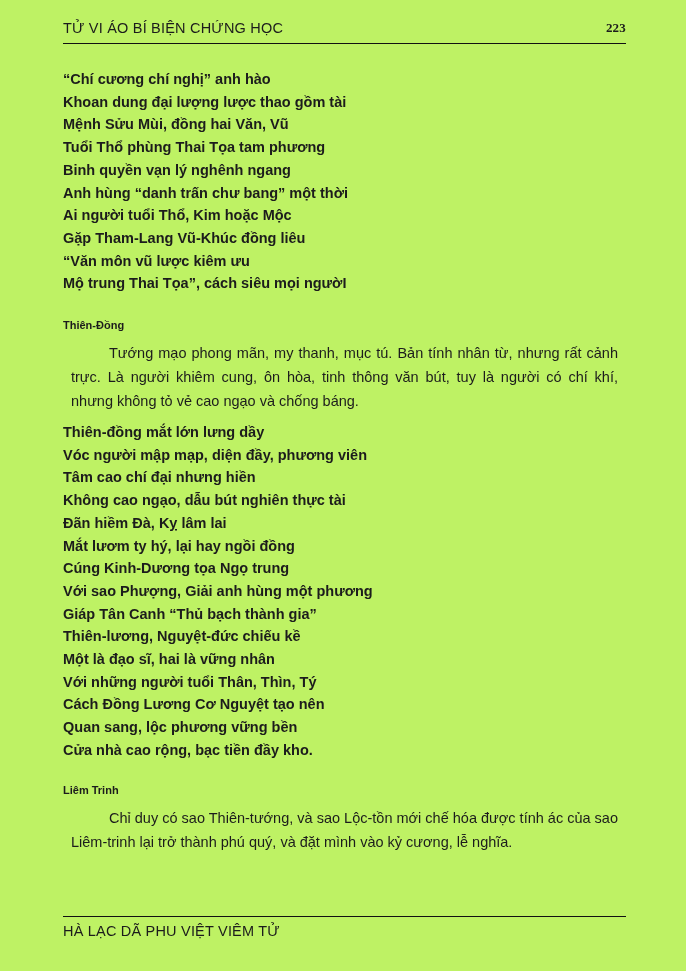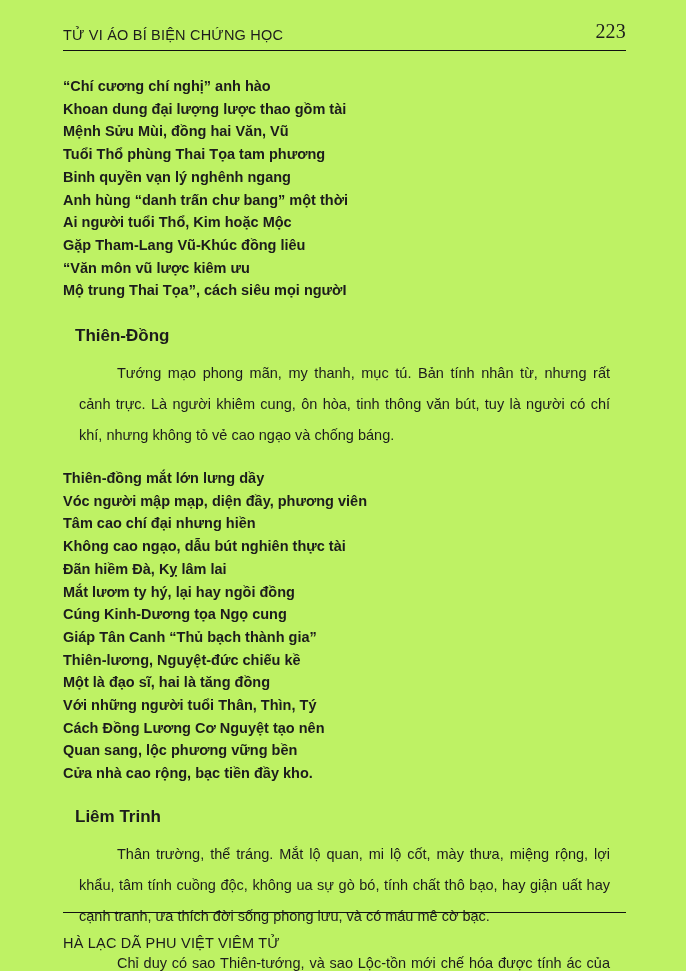--- a/index.html
+++ b/index.html
@@ -28,59 +28,60 @@
     display: flex;
     justify-content: space-between;
     align-items: flex-end;
     border-bottom: 1.5px solid #111;
     padding-bottom: 7px;
     font-size: 14.5px;
     letter-spacing: 0.2px;
   }
   .page-header .pgnum {
     font-family: "Liberation Serif", serif;
-    font-size: 20px;
+    font-size: 13px;
+    font-weight: bold;
   }
   .verse p {
     margin: 0;
     line-height: 22.7px;
     white-space: nowrap;
     font-weight: bold;
   }
   .verse-1 {
     margin-top: 24px;
   }
   h2.section-heading {
-    font-size: 17px;
+    font-size: 11px;
     font-weight: bold;
-    margin: 12px;
+    margin: 0;
   }
   .heading-1 {
     margin-top: 24px !important;
   }
   .heading-2 {
     margin-top: 22px !important;
   }
   p.para {
-    margin: 16px;
+    margin: 8px;
     margin-top: 10px;
-    line-height: 31px;
+    line-height: 24px;
     text-align: justify;
     text-indent: 38px;
   }
   .verse-2 {
     margin-top: 3px;
   }
   .page-footer {
     position: absolute;
     left: 63px;
     right: 60px;
-    bottom: 20px;
+    bottom: 32px;
     border-top: 1.5px solid #111;
-    padding-top: 22px;
+    padding-top: 6px;
     font-size: 14.5px;
     letter-spacing: 0.2px;
   }
 </style>
 </head>
 <body>
 
 <div class="page">
   <div class="content">
 
@@ -106,33 +107,33 @@
 
     <p class="para">Tướng mạo phong mãn, my thanh, mục tú. Bản tính nhân từ, nhưng rất cảnh trực. Là người khiêm cung, ôn hòa, tinh thông văn bút, tuy là người có chí khí, nhưng không tỏ vẻ cao ngạo và chống báng.</p>
 
     <div class="verse verse-2">
       <p>Thiên-đồng mắt lớn lưng dầy</p>
       <p>Vóc người mập mạp, diện đầy, phương viên</p>
       <p>Tâm cao chí đại nhưng hiền</p>
       <p>Không cao ngạo, dẫu bút nghiên thực tài</p>
       <p>Đãn hiềm Đà, Kỵ lâm lai</p>
       <p>Mắt lươm ty hý, lại hay ngồi đồng</p>
-      <p>Cúng Kinh-Dương tọa Ngọ cung</p>
+      <p>Cúng Kinh-Dương tọa Ngọ trung</p>
+      <p>Với sao Phượng, Giải anh hùng một phương</p>
       <p>Giáp Tân Canh “Thủ bạch thành gia”</p>
       <p>Thiên-lương, Nguyệt-đức chiếu kề</p>
-      <p>Một là đạo sĩ, hai là tăng đồng</p>
+      <p>Một là đạo sĩ, hai là vững nhân</p>
       <p>Với những người tuổi Thân, Thìn, Tý</p>
       <p>Cách Đồng Lương Cơ Nguyệt tạo nên</p>
       <p>Quan sang, lộc phương vững bền</p>
       <p>Cửa nhà cao rộng, bạc tiền đầy kho.</p>
     </div>
 
     <h2 class="section-heading heading-2">Liêm Trinh</h2>
 
-    <p class="para">Thân trường, thể tráng. Mắt lộ quan, mi lộ cốt, mày thưa, miệng rộng, lợi khẩu, tâm tính cuồng độc, không ua sự gò bó, tính chất thô bạo, hay giận uất hay cạnh tranh, ưa thích đời sống phong lưu, và có máu mê cờ bạc.</p>
     <p class="para">Chỉ duy có sao Thiên-tướng, và sao Lộc-tồn mới chế hóa được tính ác của sao Liêm-trinh lại trở thành phú quý, và đặt mình vào kỷ cương, lễ nghĩa.</p>
 
   </div>
 
   <div class="page-footer">
     <span>HÀ LẠC DÃ PHU VIỆT VIÊM TỬ</span>
   </div>
 </div>
 
 </body></html>

